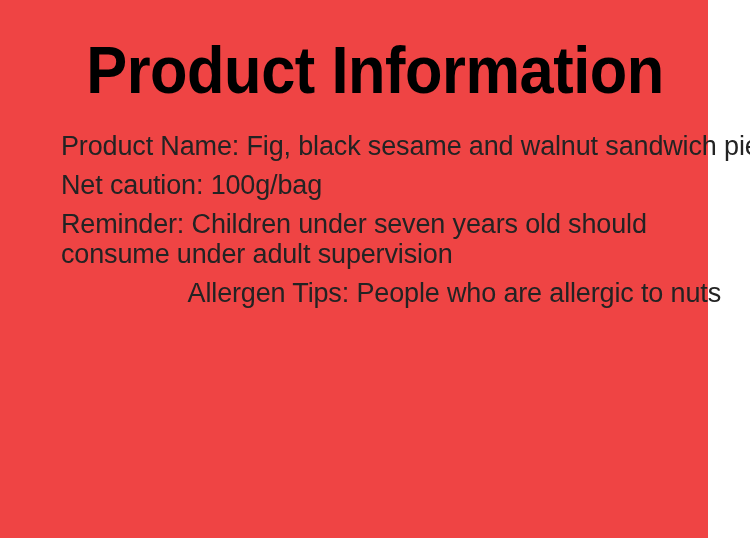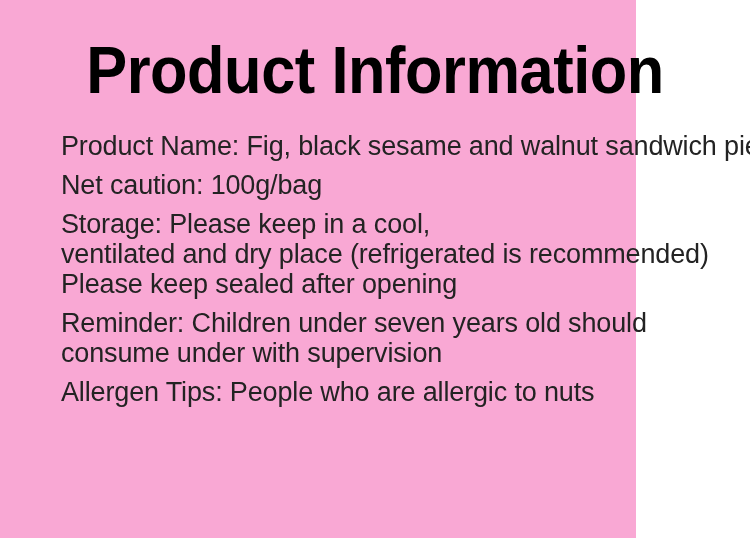--- a/index.html
+++ b/index.html
@@ -9,23 +9,23 @@
   body {
     width: 750px;
     height: 538px;
     background: #ffffff;
     font-family: "Liberation Sans", sans-serif;
     overflow: hidden;
   }
 
   .label-page {
     position: relative;
-    width: 636px;
+    width: 708px;
     height: 538px;
-    background: #f9a8d4;
+    background: #ef4444;
     box-sizing: border-box;
   }
 
   .page-title {
     position: absolute;
     top: 32px;
     left: 0;
     width: 750px;
     text-align: center;
     font-family: "Liberation Sans Narrow", "Liberation Sans", sans-serif;
@@ -46,20 +46,21 @@
     width: 660px;
   }
 
   .info-block {
     margin: 0 0 9px 0;
     padding: 0;
   }
 
   .info-block:last-child {
     margin-bottom: 16px;
+    text-align: right;
   }
 
   .info-line {
     font-family: "Liberation Sans", sans-serif;
     font-weight: normal;
     font-size: 27px;
     line-height: 30px;
     color: #232323;
     white-space: nowrap;
     letter-spacing: -0.15px;
@@ -75,29 +76,24 @@
   <div class="info-list">
 
     <div class="info-block">
       <div class="info-line">Product Name: Fig, black sesame and walnut sandwich pie</div>
     </div>
 
     <div class="info-block">
       <div class="info-line">Net caution: 100g/bag</div>
     </div>
 
-    <div class="info-block">
-      <div class="info-line">Storage: Please keep in a cool,</div>
-      <div class="info-line">ventilated and dry place (refrigerated is recommended)</div>
-      <div class="info-line">Please keep sealed after opening</div>
-    </div>
 
     <div class="info-block">
       <div class="info-line">Reminder: Children under seven years old should</div>
-      <div class="info-line">consume under with supervision</div>
+      <div class="info-line">consume under adult supervision</div>
     </div>
 
     <div class="info-block">
       <div class="info-line">Allergen Tips: People who are allergic to nuts</div>
     </div>
 
   </div>
 </div>
 
 </body></html>

